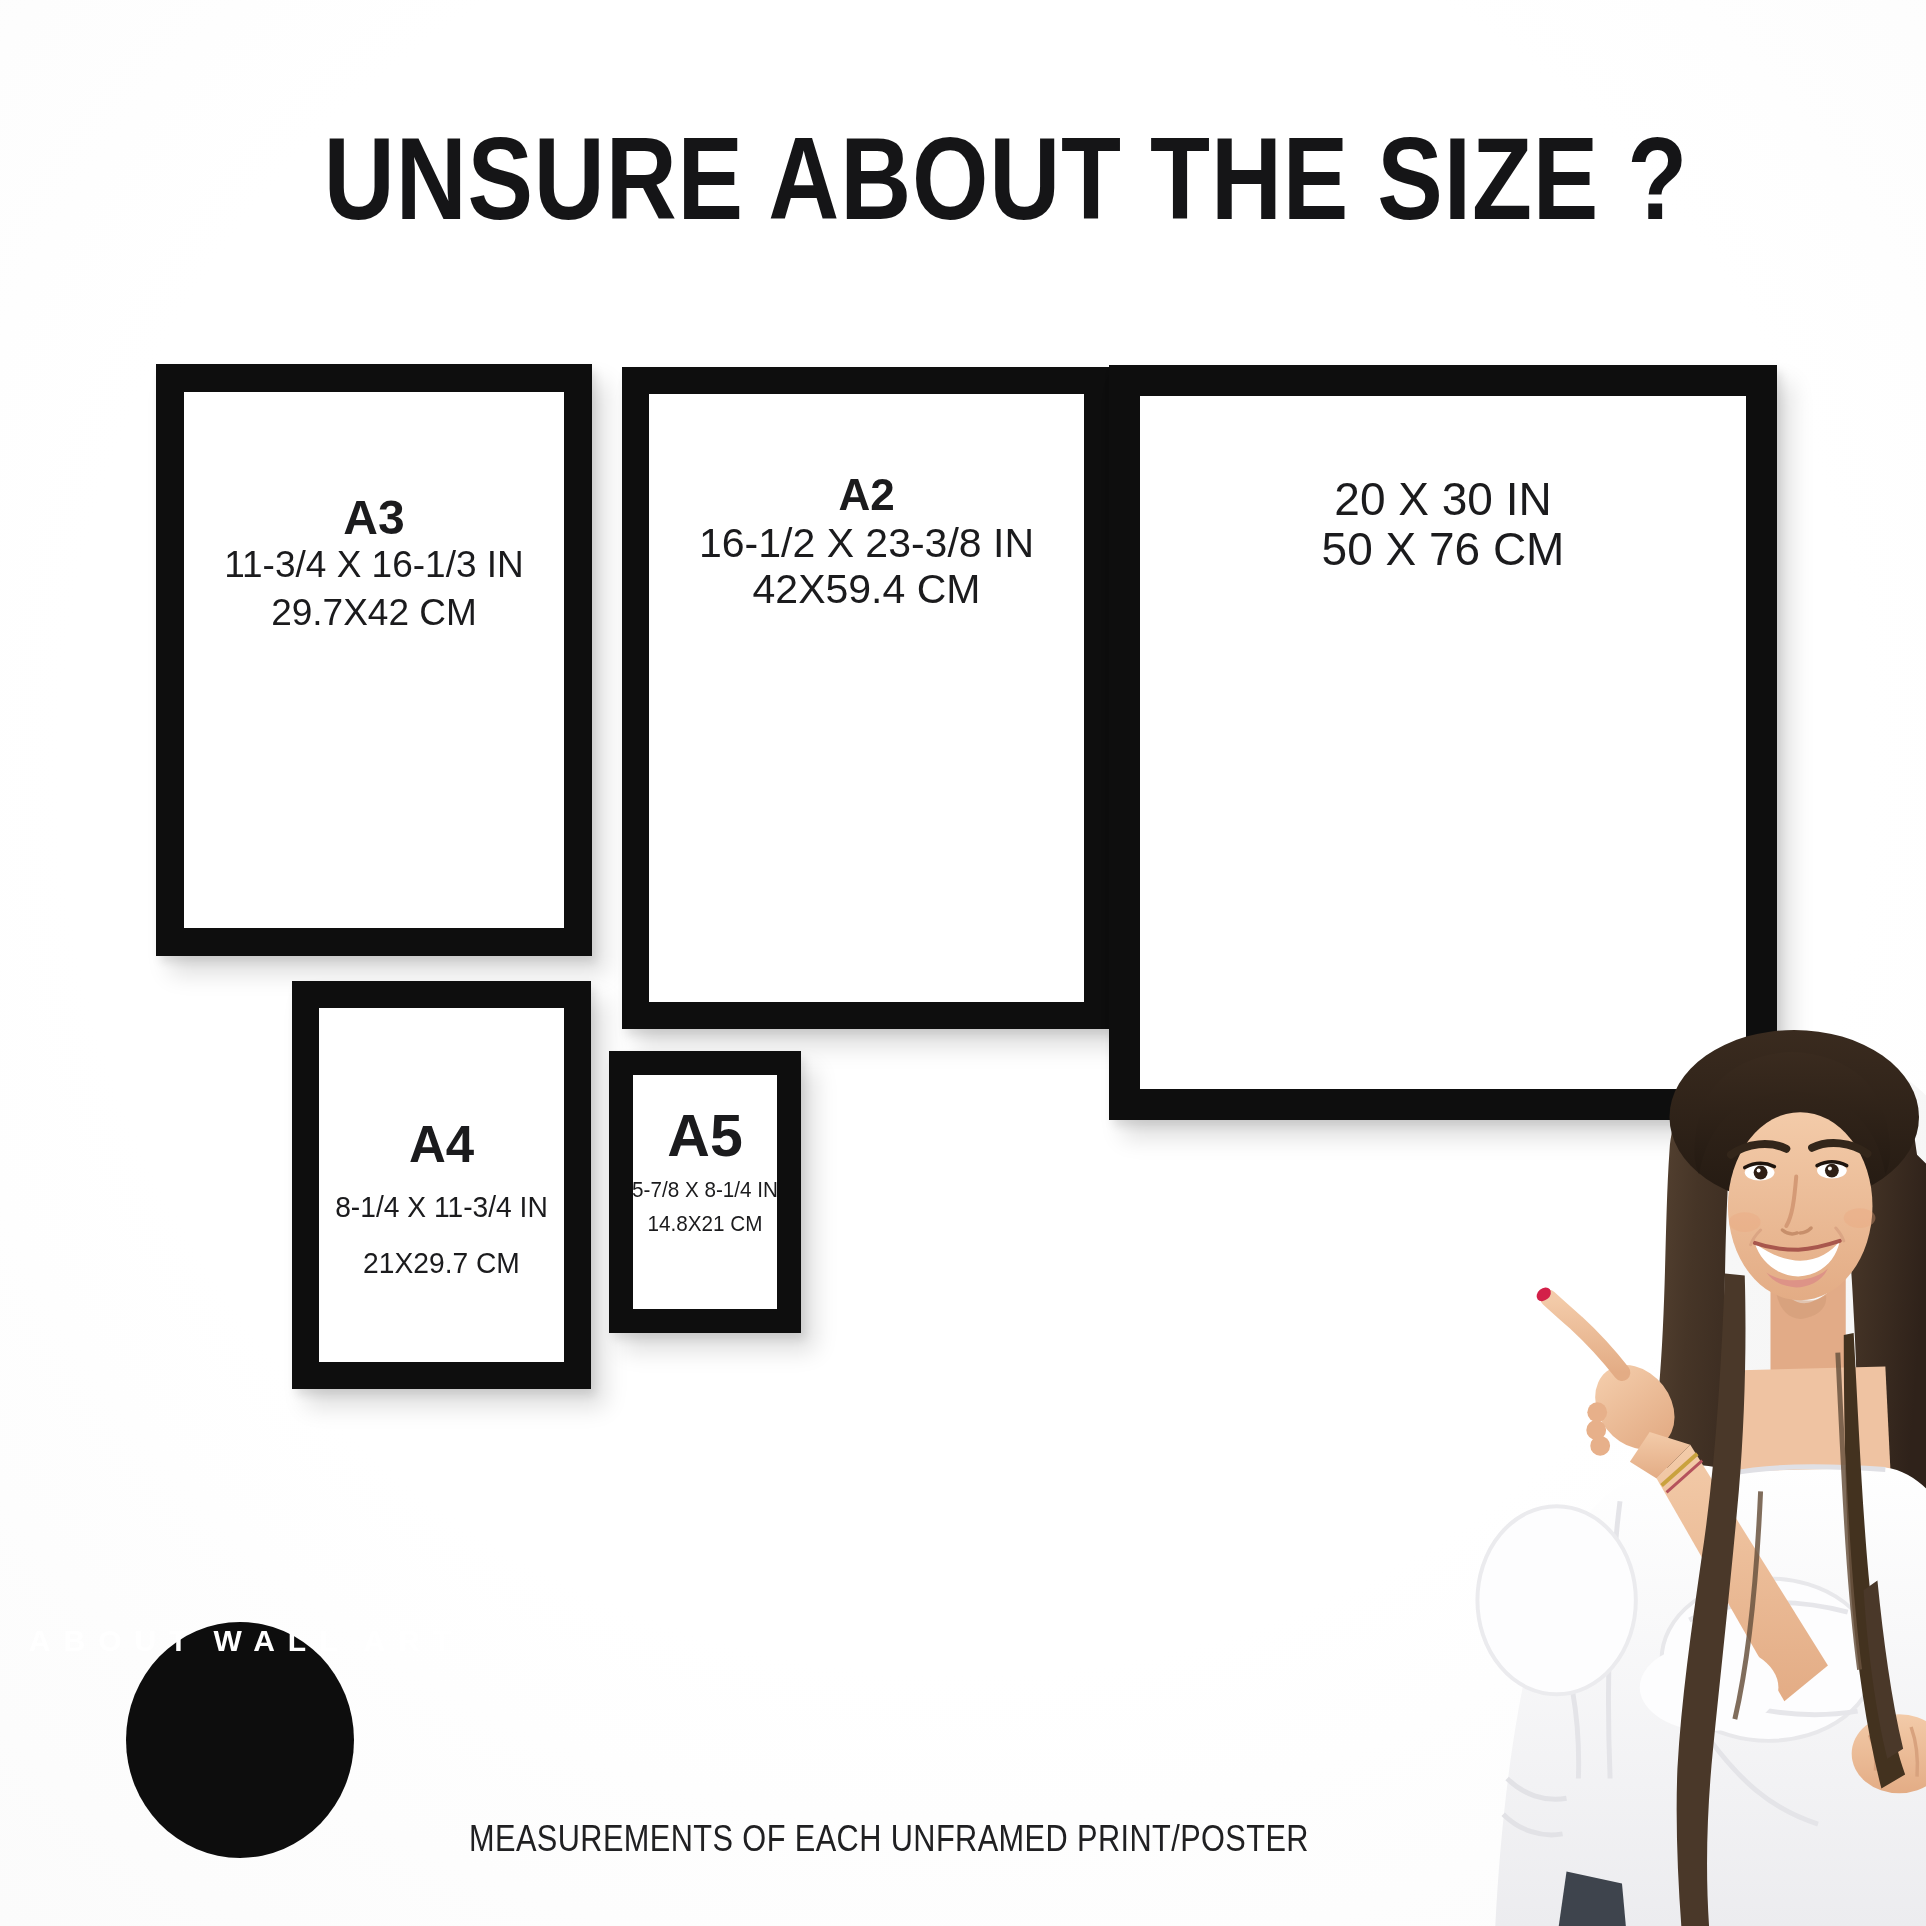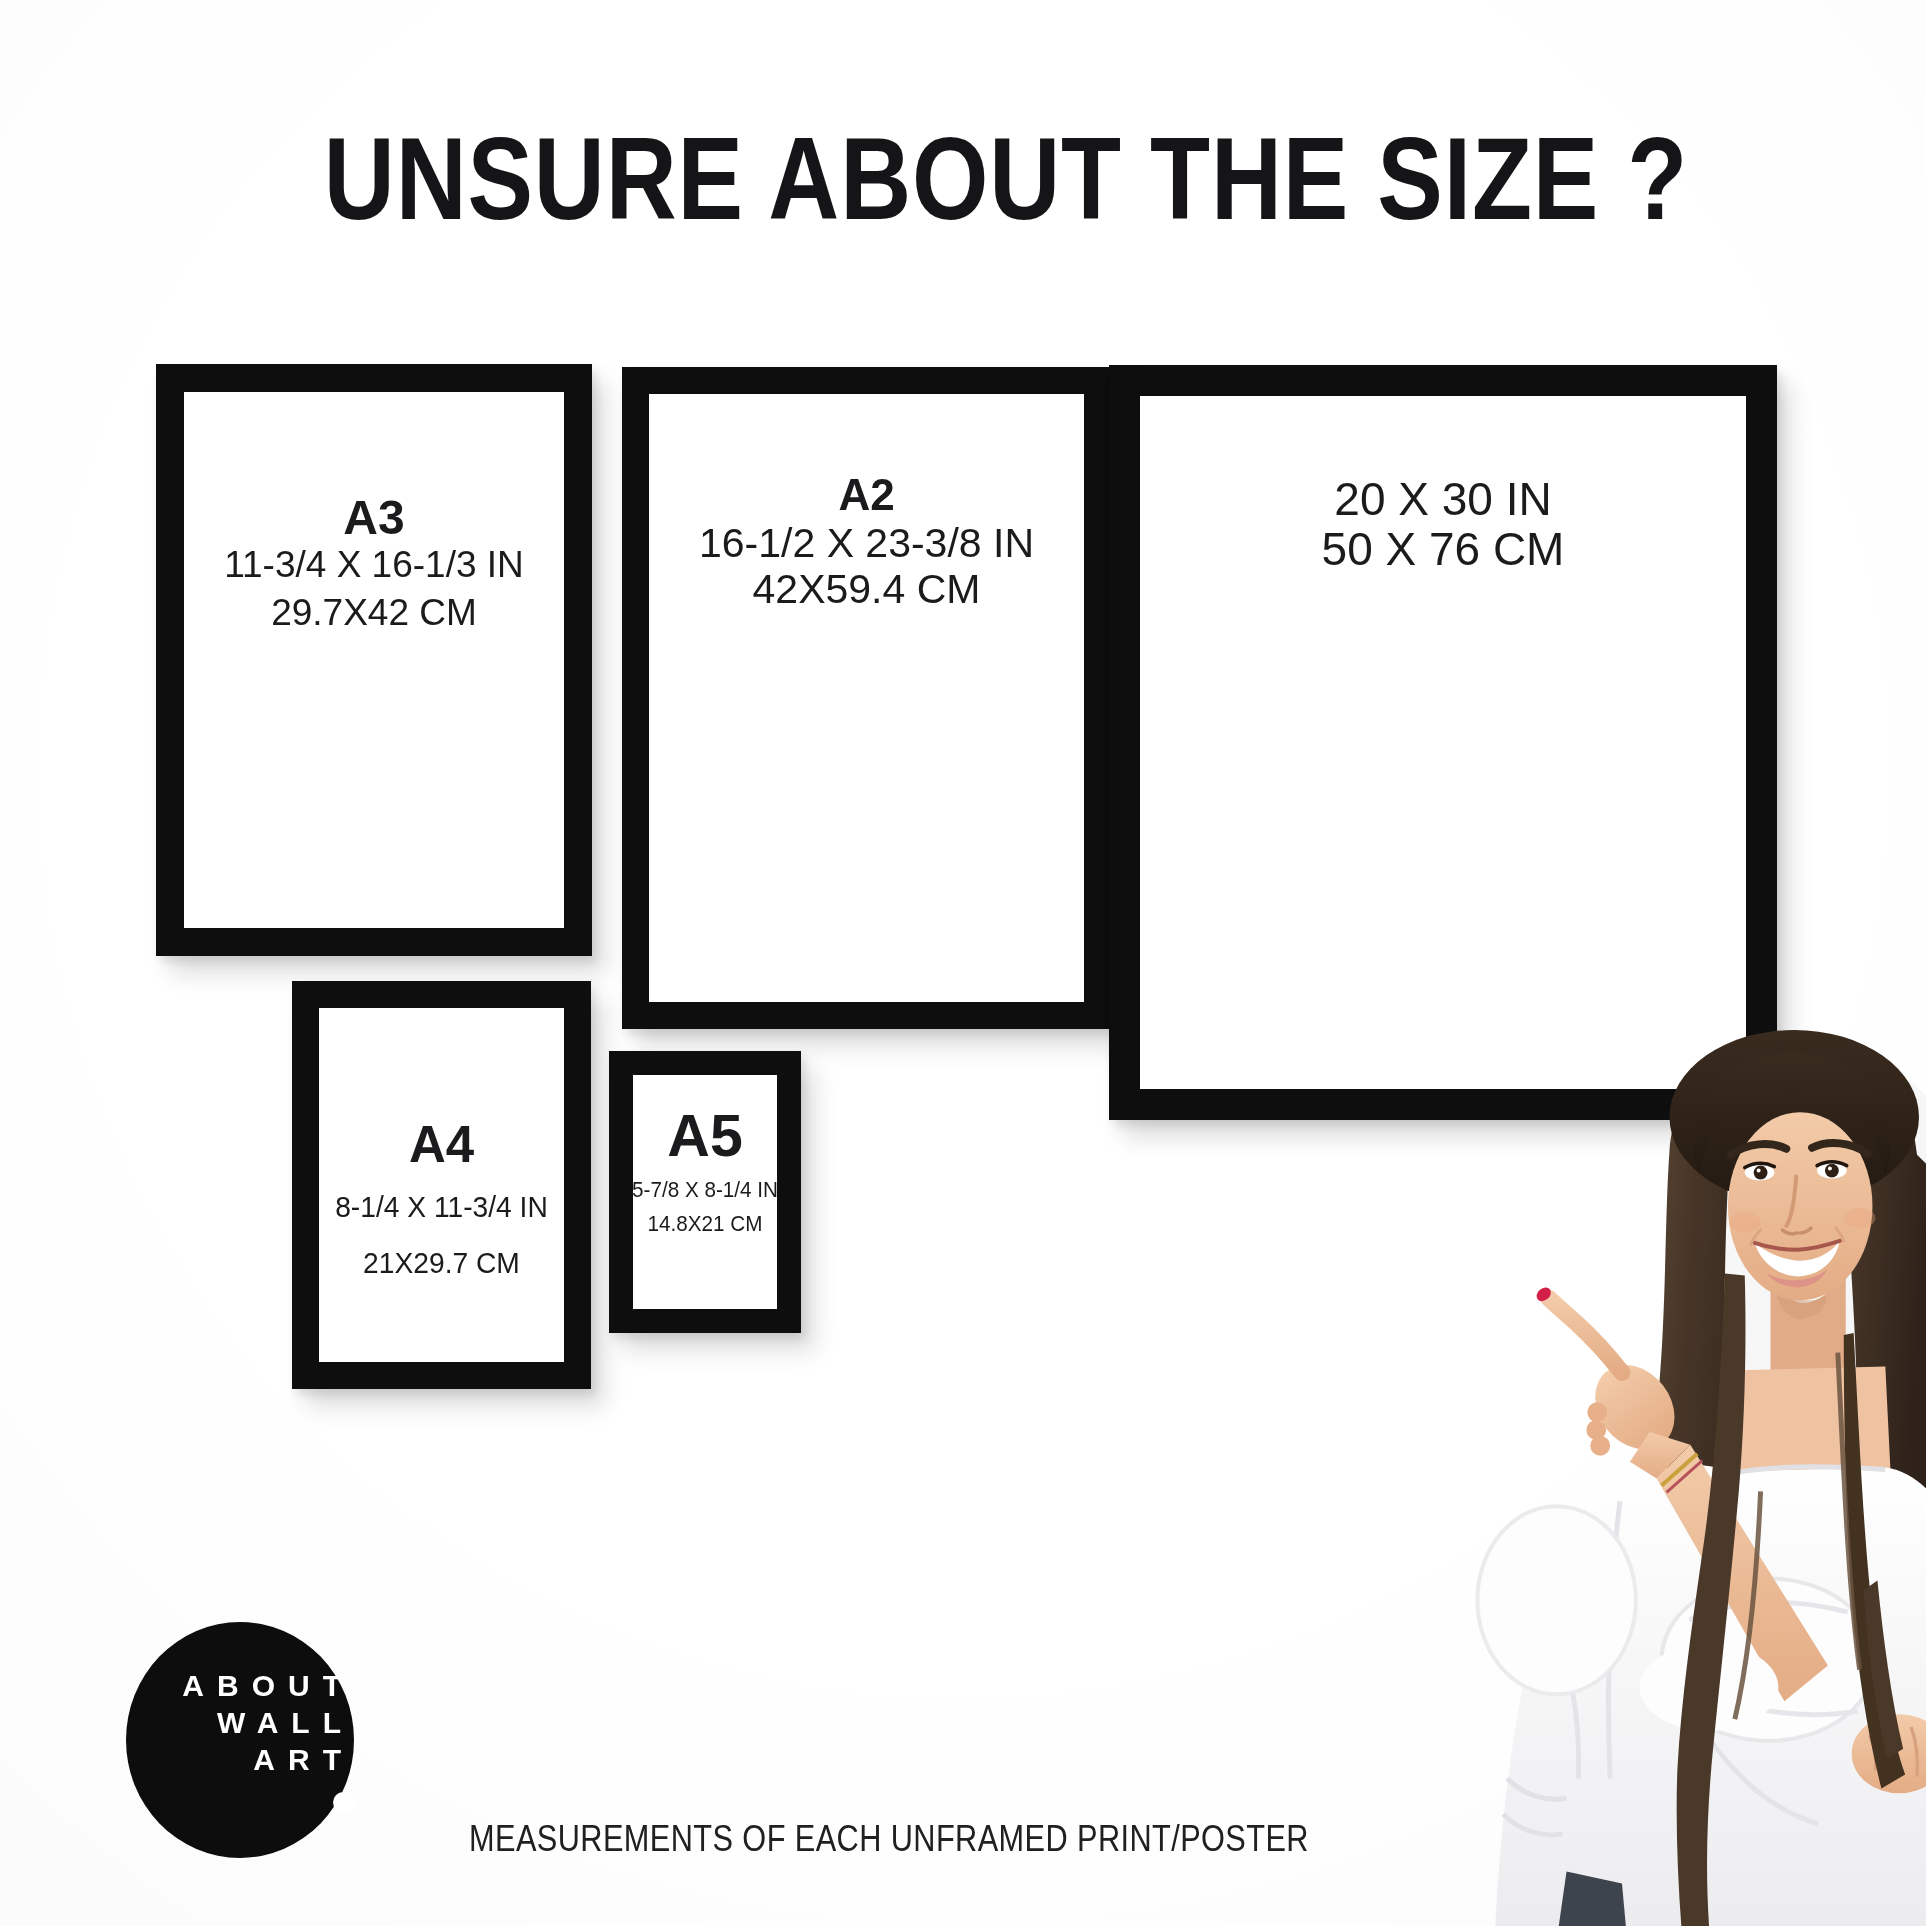--- a/index.html
+++ b/index.html
@@ -54,21 +54,21 @@
   .frame-a4 .f-dim{font-size:30px;line-height:34px;margin-bottom:22px;transform:scaleX(0.94);}
 
   .frame-a5 .frame-text{top:55px;}
   .frame-a5 .f-label{font-size:59px;line-height:61px;margin-bottom:10px;}
   .frame-a5 .f-dim{font-size:22px;line-height:26px;margin-bottom:8px;transform:scaleX(0.94);}
 
   
   .logo{
     position:absolute;left:126px;top:1622px;width:228px;height:236px;
     background:#0d0d0d;border-radius:50%;
-    display:flex;flex-direction:column;align-items:flex-end;justify-content:center;
+    display:flex;align-items:flex-start;justify-content:center;
     color:#ffffff;
   }
   .logo-line{font-size:30px;font-weight:700;letter-spacing:13px;text-indent:13px;line-height:37px;}
   .logo-dot{width:21px;height:21px;border-radius:50%;background:#ffffff;margin-top:14px;}
 
   
   .caption{
     position:absolute;top:1818px;left:889px;
     transform:translateX(-50%) scaleX(0.83);
     font-size:37px;font-weight:400;letter-spacing:0.5px;

